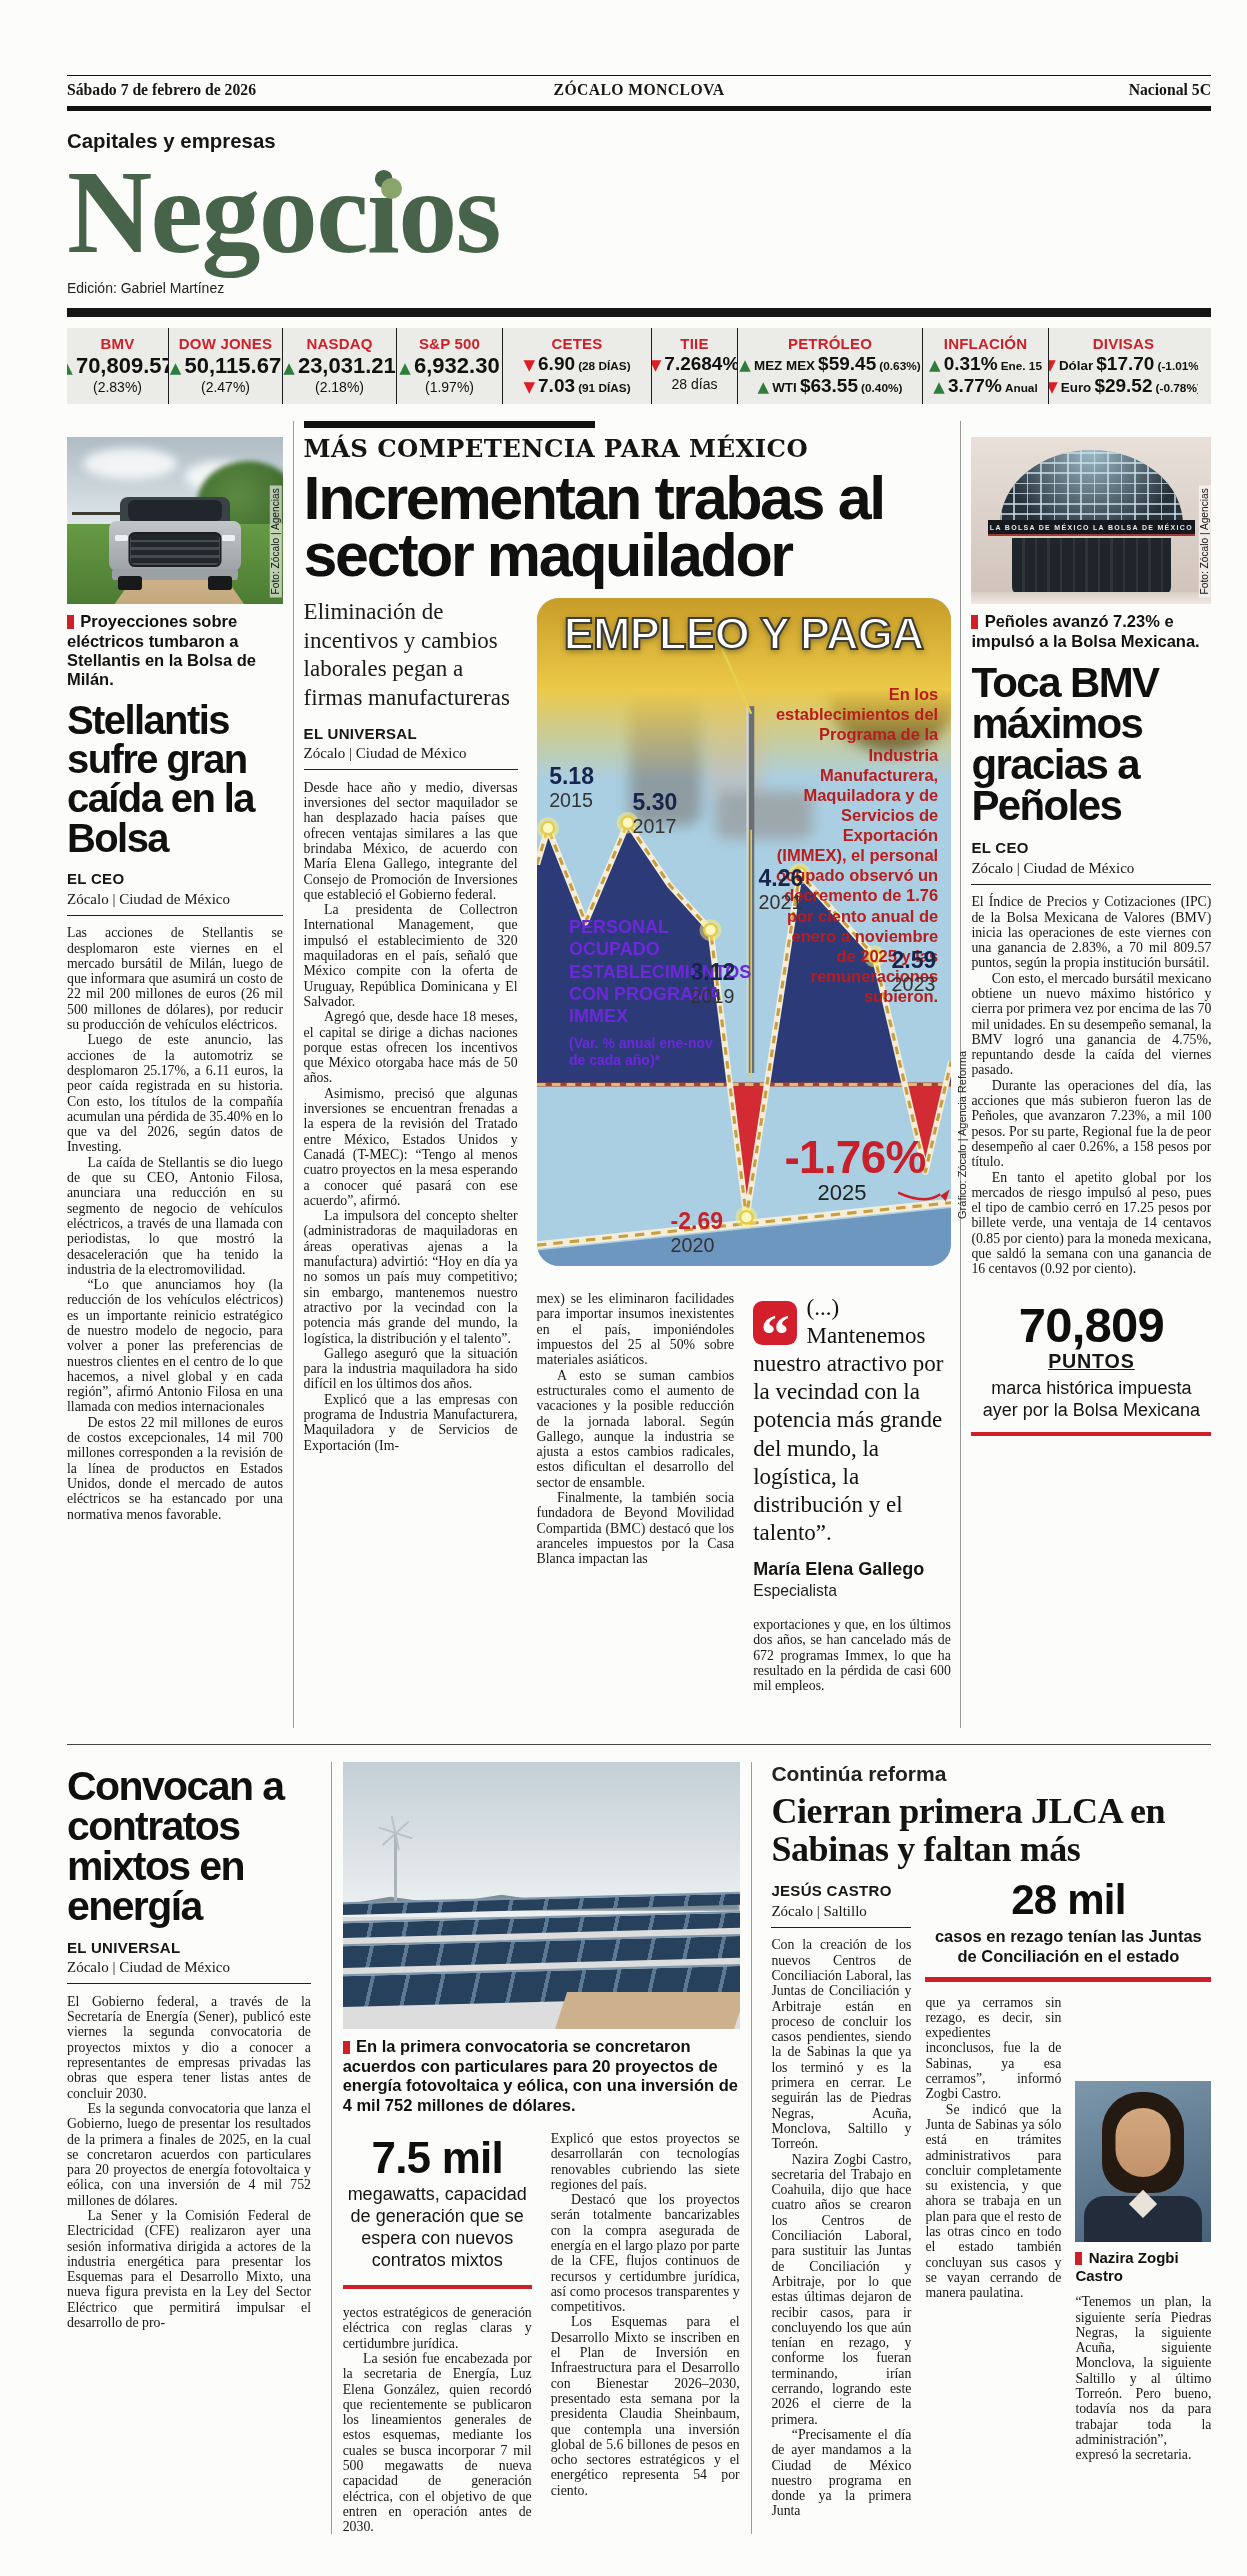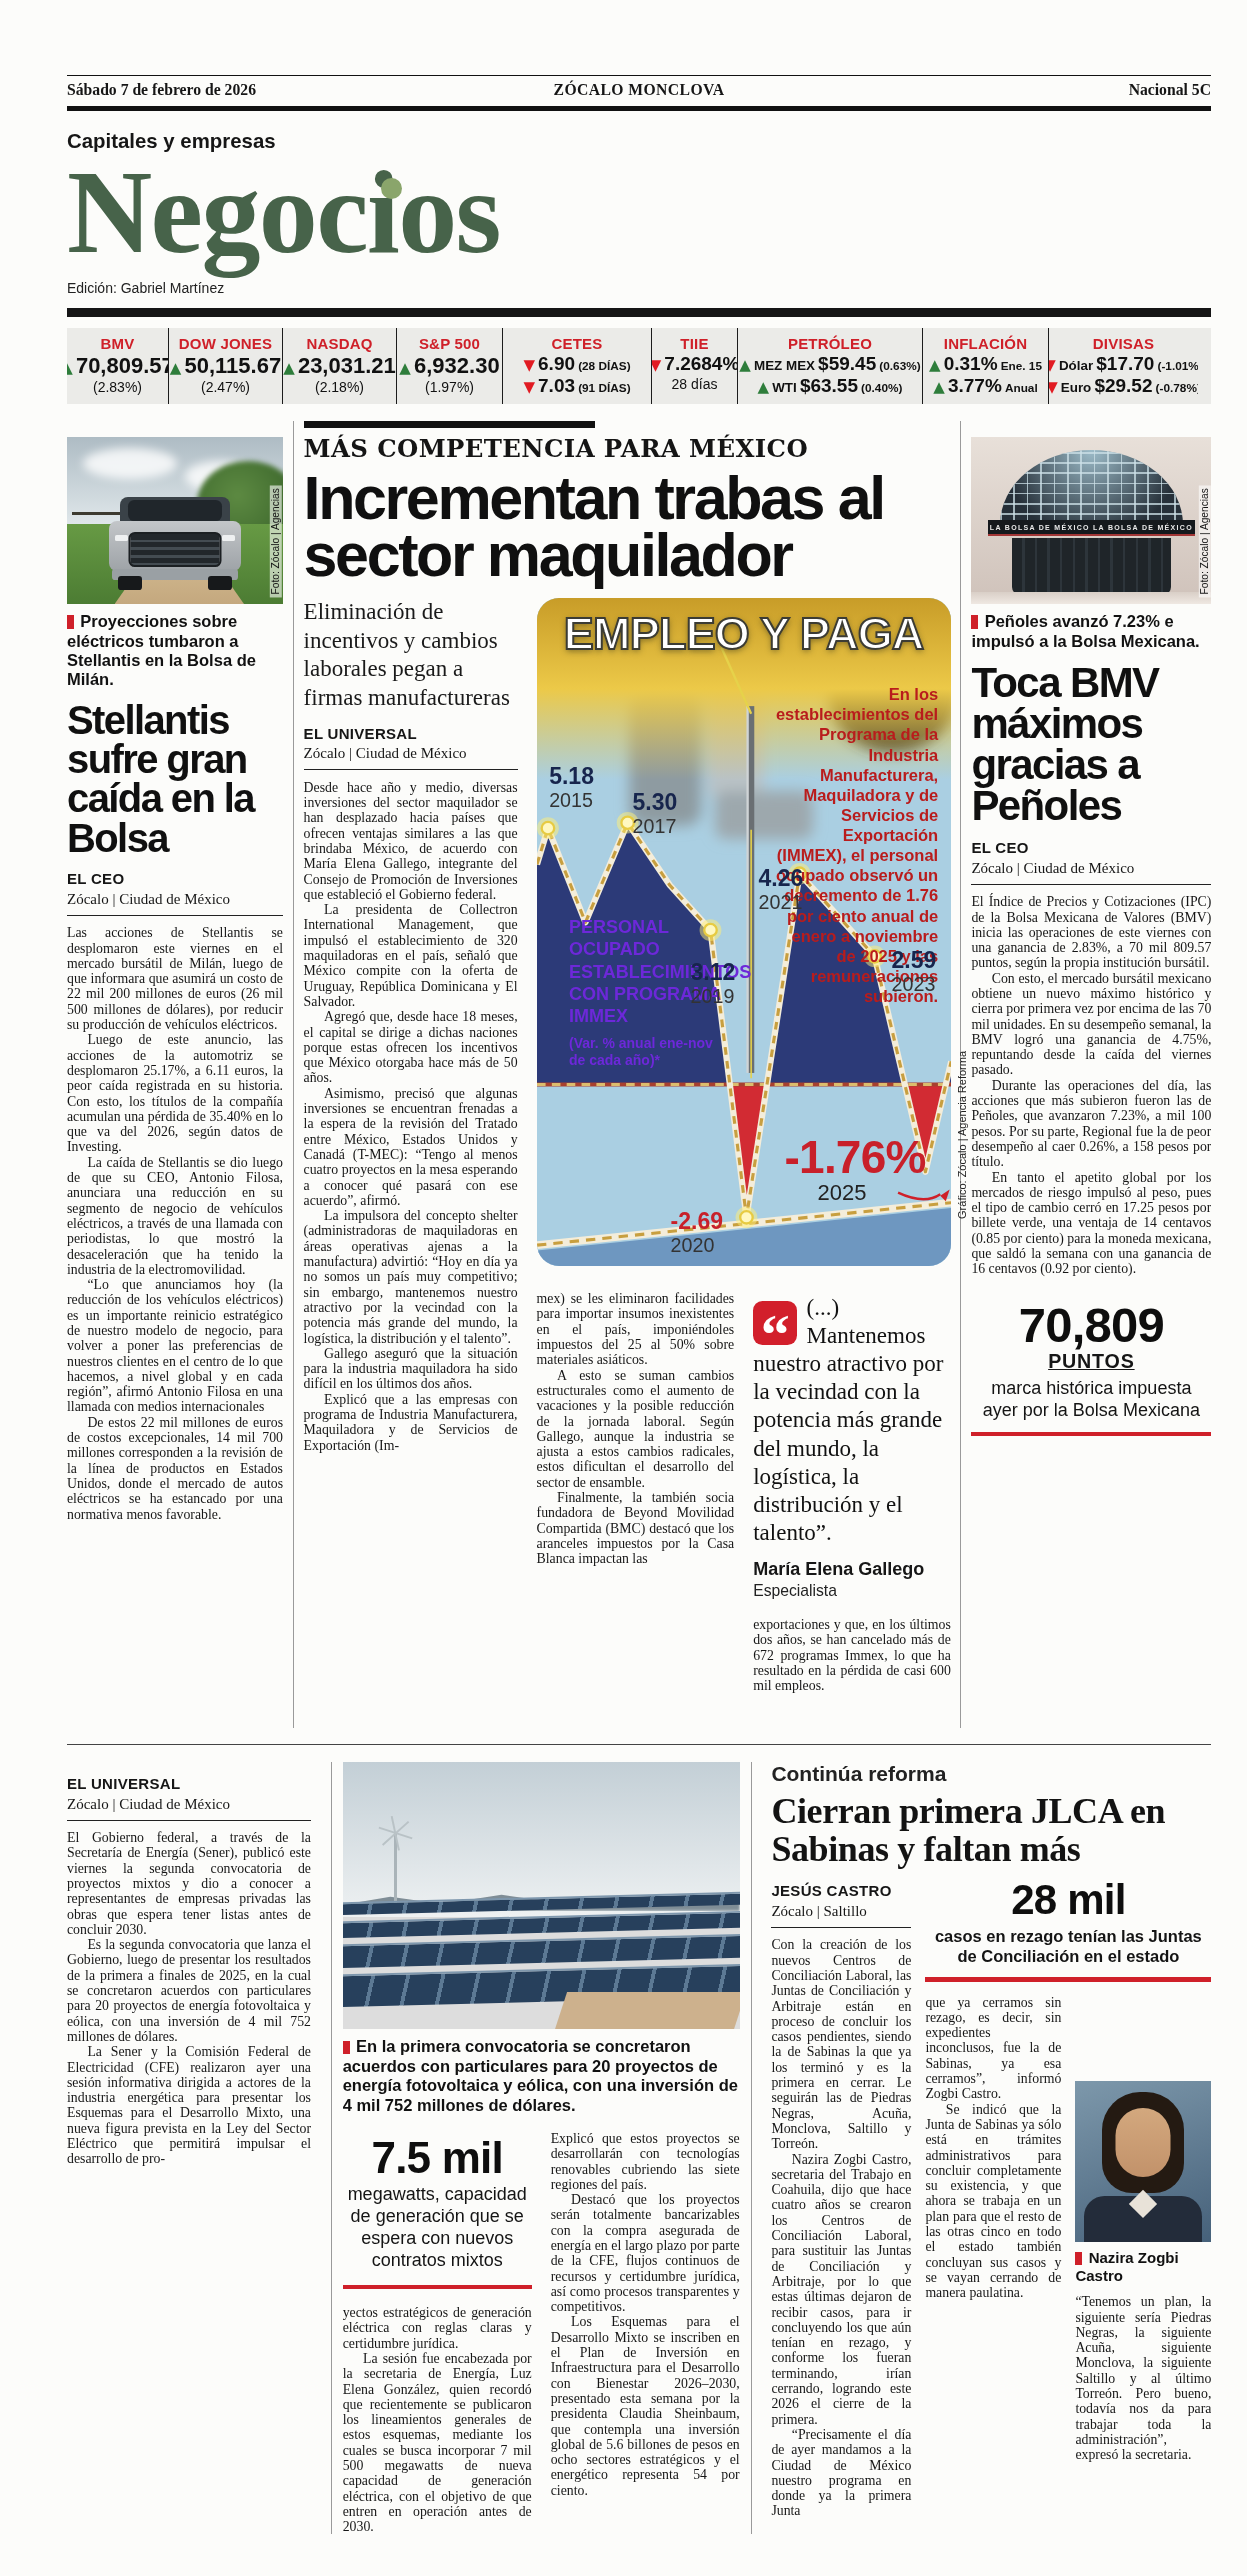--- a/index.html
+++ b/index.html
@@ -513,20 +513,21 @@
         <div class="unit">PUNTOS</div>
         <div class="desc" style="font-weight:400;font-size:18px">marca histórica impuesta ayer por la Bolsa Mexicana</div>
         <div class="redrule" style="margin-top:11px"></div>
       </div>
     </aside>
   </div>
 
   <div class="bottom">
 
     <aside>
+      <h2 class="hl h2b" style="margin-top:3.1px;font-size:41px">Convocan a contratos mixtos en energía</h2>
       <div class="byl">
         <div class="name">EL UNIVERSAL</div>
         <div class="place">Zócalo | Ciudad de México</div>
       </div>
       <div class="body">
           <p>El Gobierno federal, a través de la Secretaría de Energía (Sener), publicó este viernes la segunda convocatoria de proyectos mixtos y dio a conocer a representantes de empresas privadas las obras que espera tener listas antes de concluir 2030.</p>
           <p>Es la segunda convocatoria que lanza el Gobierno, luego de presentar los resultados de la primera a finales de 2025, en la cual se concretaron acuerdos con particulares para 20 proyectos de energía fotovoltaica y eólica, con una inversión de 4 mil 752 millones de dólares.</p>
           <p>La Sener y la Comisión Federal de Electricidad (CFE) realizaron ayer una sesión informativa dirigida a actores de la industria energética para presentar los Esquemas para el Desarrollo Mixto, una nueva figura prevista en la Ley del Sector Eléctrico que permitirá impulsar el desarrollo de pro-</p>
         </div>
     </aside>

